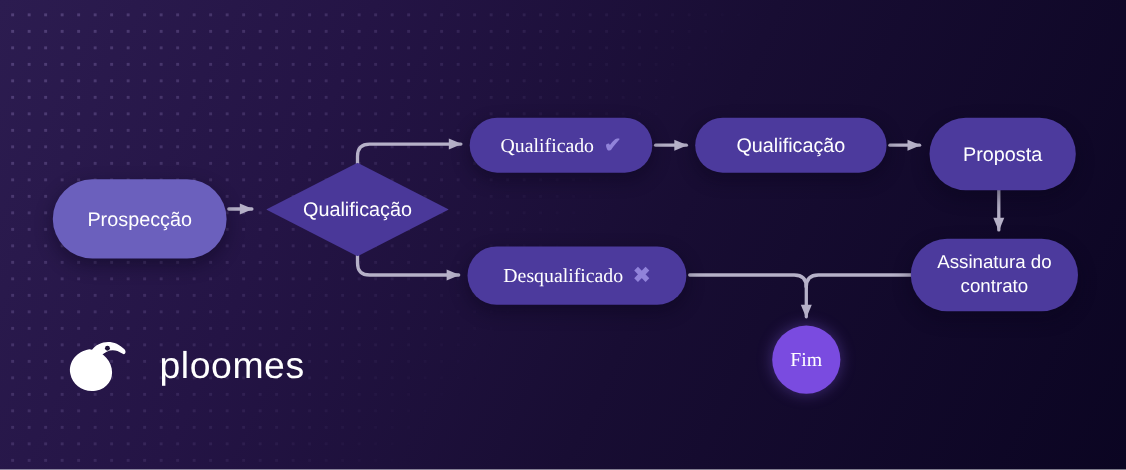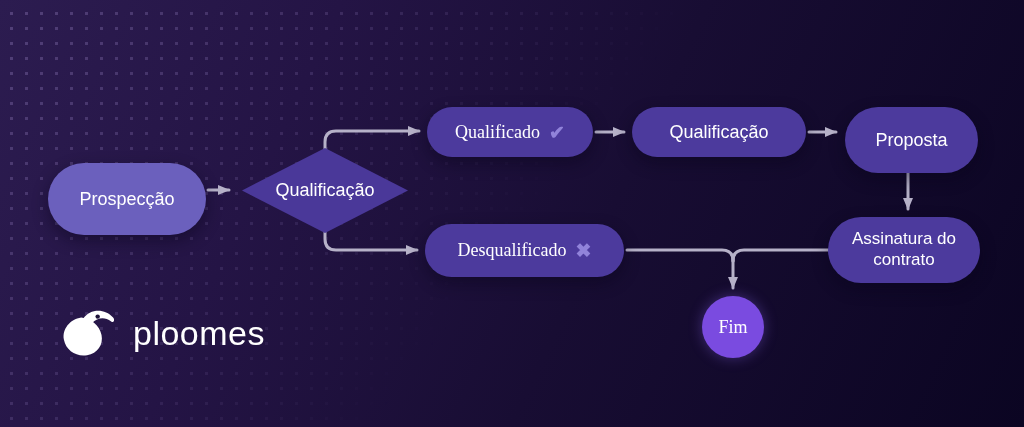--- a/index.html
+++ b/index.html
@@ -74,21 +74,21 @@
     font-family: Liberation Serif, serif;
   }
   .logo {
     position: absolute;
     left: 58px; top: 306px;
     z-index: 2;
     display: flex;
     align-items: center;
   }
   .logo-text {
-    margin-left: 13px;
+    margin-left: 25px;
     color: #ffffff;
     font-size: 34px;
     letter-spacing: 0.5px;
     font-weight: 400;
     text-align: right;
   }
 </style>
 </head>
 <body>
 

